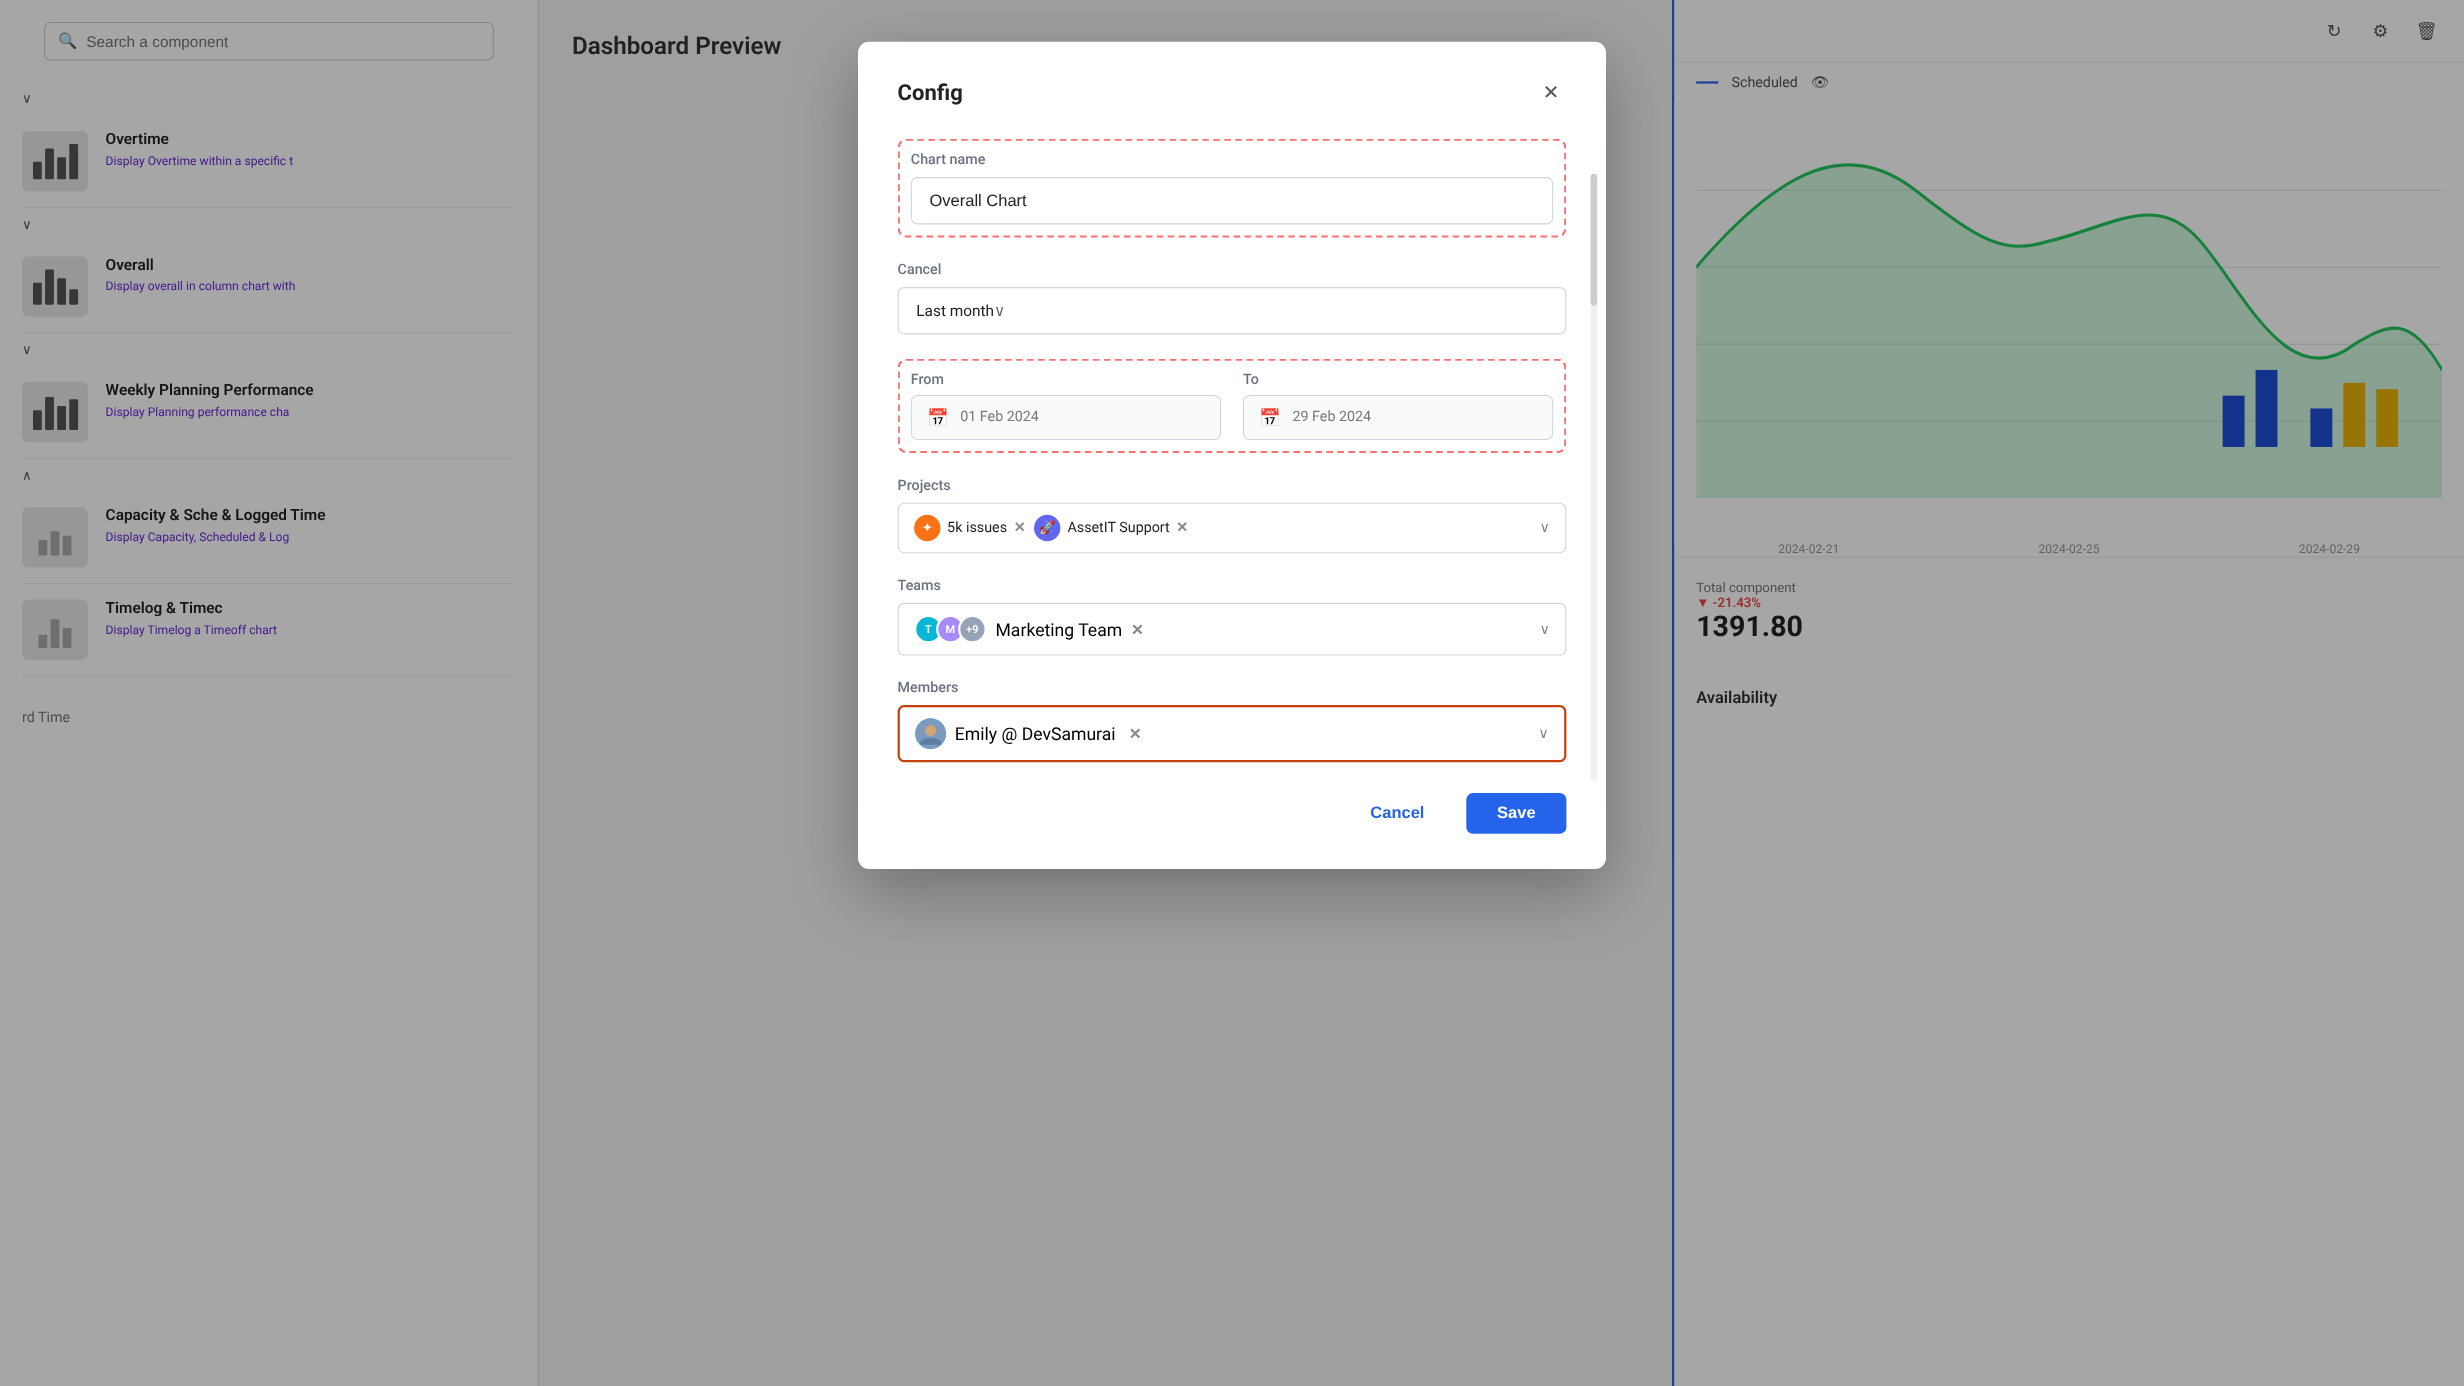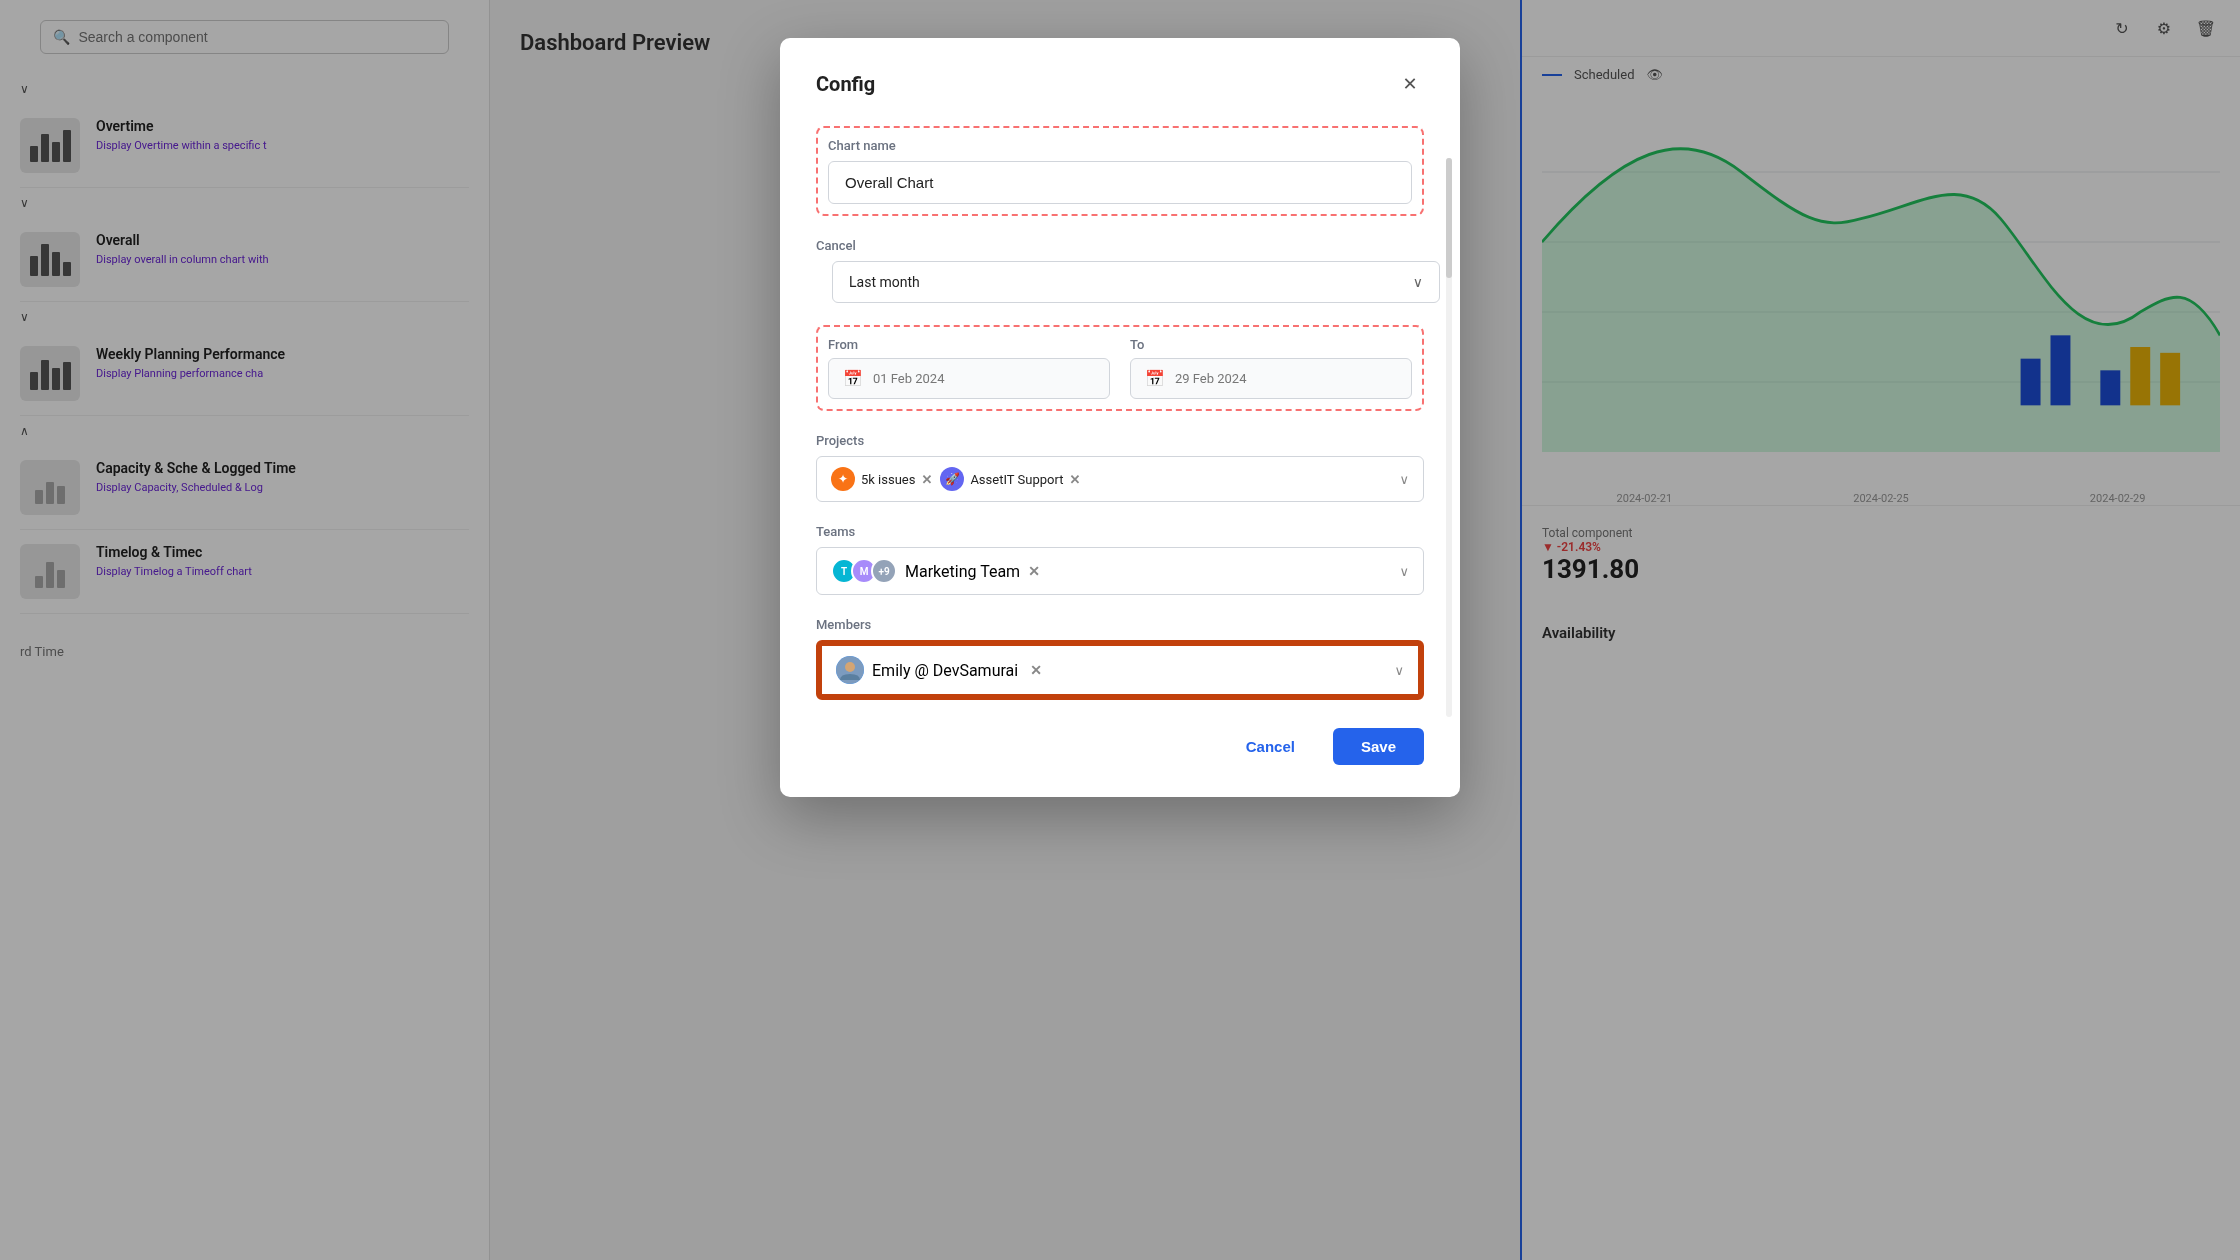--- a/index.html
+++ b/index.html
@@ -289,24 +289,22 @@
 
     .select-dropdown {
       width: 100%;
       padding: 12px 16px;
       border: 1px solid #d1d5db;
       border-radius: 6px;
       font-size: 14px;
       color: #222;
       display: flex;
       align-items: center;
-      justify-content: space-between;
-      cursor: pointer;
-      background: white;
-      margin-left: 16px;
+      cursor: pointer;
+      background: white;
     }
 
     .date-row {
       display: flex;
       gap: 20px;
     }
 
     .date-field {
       flex: 1;
     }
@@ -414,21 +412,21 @@
       font-weight: 600;
     }
 
     .team-avatar:first-child {
       margin-left: 0;
     }
 
     .member-select {
       width: 100%;
       padding: 10px 14px;
-      border: 6px solid #c2410c;
+      border: 2px solid #c2410c;
       border-radius: 6px;
       display: flex;
       align-items: center;
       gap: 8px;
       cursor: pointer;
       background: white;
     }
 
     .member-avatar {
       width: 28px;

